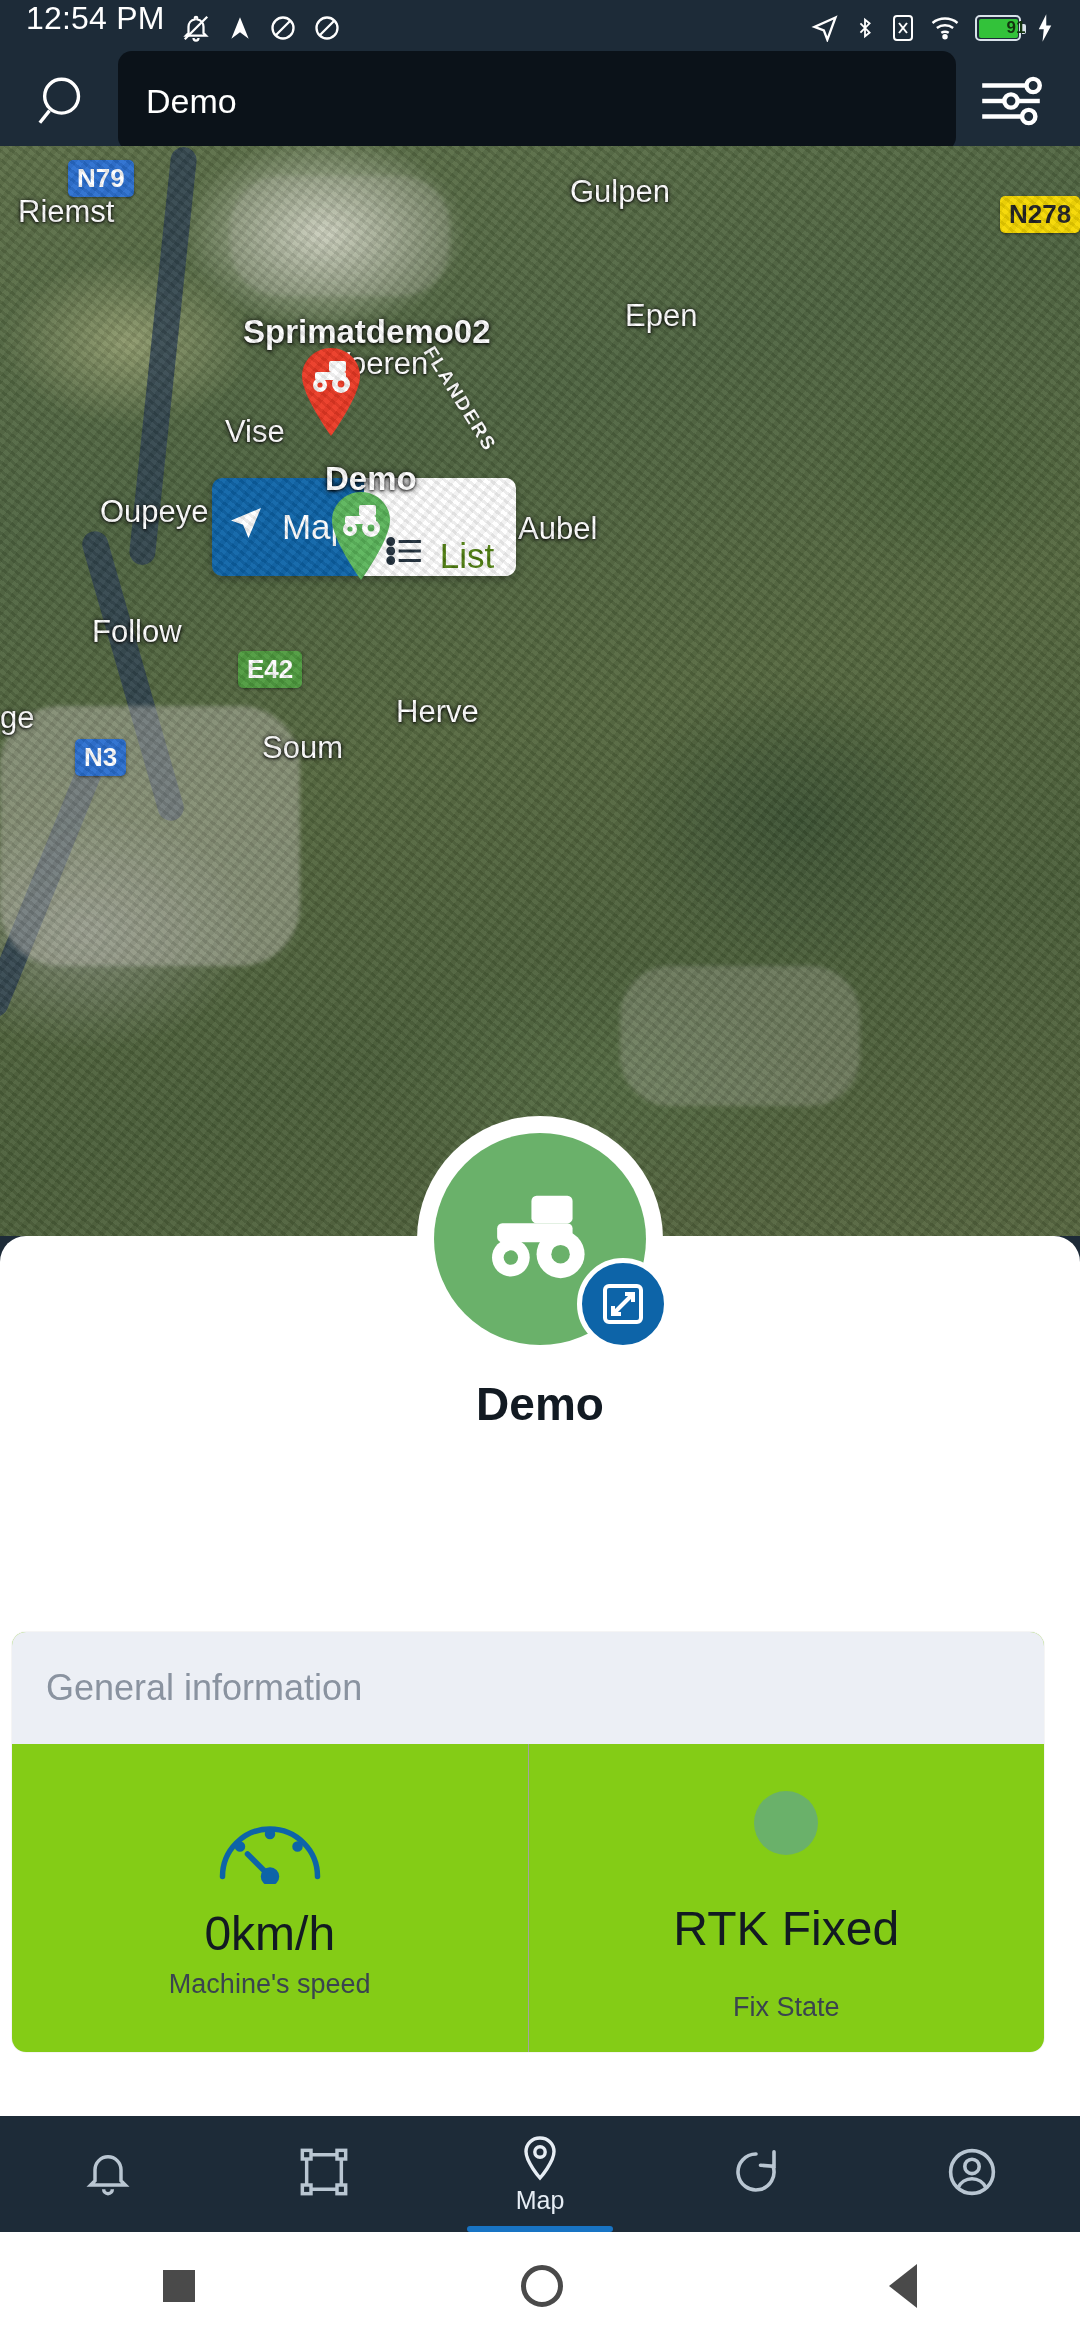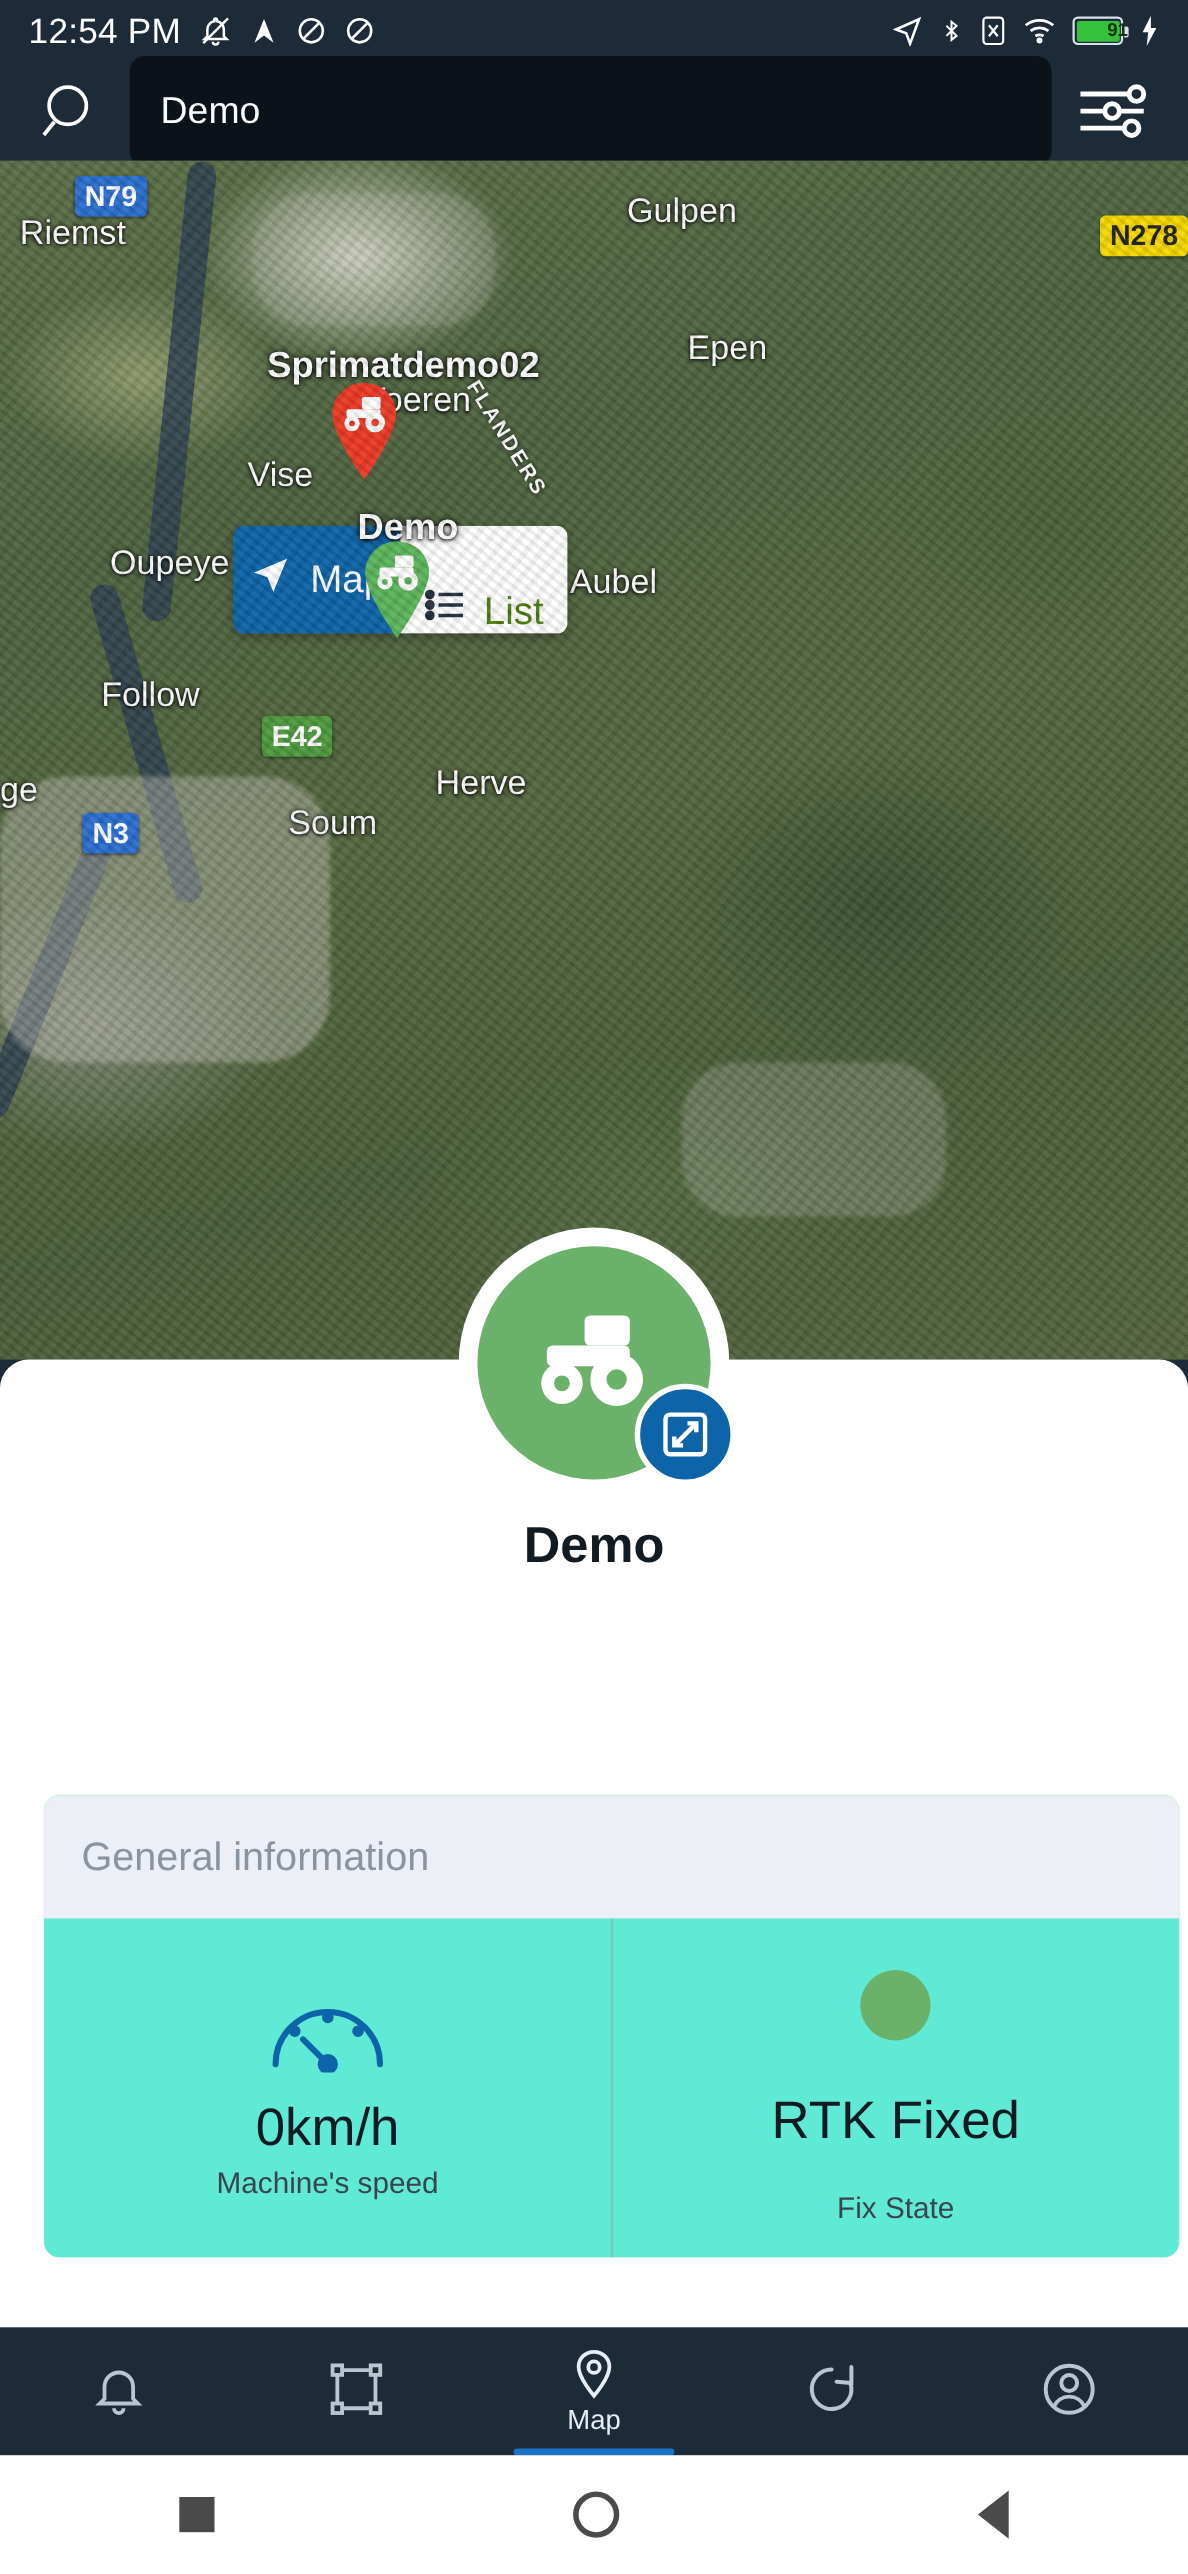--- a/index.html
+++ b/index.html
@@ -7,21 +7,21 @@
     width: 1080px; height: 2340px;
     background: #1d2b38;
     font-family: "Liberation Sans", sans-serif;
     overflow: hidden;
   }
   #app { position: relative; width: 1080px; height: 2340px; background: #1d2b38; }
 
   
   .statusbar {
     position: absolute; top: 0; left: 0; width: 1080px; height: 56px;
-    display: flex; align-items: center; padding: 0 26px;
+    display: flex; padding: 0 26px;
     color: #ffffff; background: #1d2b38;
   }
   .sb-clock { font-size: 32px; font-weight: 500; letter-spacing: .2px; }
   .sb-left-icons { display: flex; align-items: center; gap: 16px; margin-left: 16px; }
   .sb-spacer { flex: 1; }
   .sb-right-icons { display: flex; align-items: center; gap: 15px; }
   .sb-icon { display: inline-flex; align-items: center; justify-content: center; }
   .battery {
     position: relative; width: 46px; height: 26px; border: 2.5px solid #d9e2ea;
     border-radius: 5px; display: flex; align-items: center; justify-content: center; padding-left: 36px;
@@ -155,22 +155,22 @@
   }
   .btn {
     height: 90px; border-radius: 12px; display: flex; align-items: center;
     justify-content: center; gap: 18px; font-size: 38px; padding: 0 30px;
   }
   .btn-history { background: #0d64a8; color: #121a22; }
   .btn-route { background: #ffffff; color: #121a22; border: 4px solid #101820; }
   .btn-follow { background: #0d64a8; color: #121a22; padding: 0 26px; }
 
   .info-card {
-    position: absolute; left: 40px; top: 1632px; width: 1032px; height: 420px;
-    border-radius: 14px; background: #5eead4; overflow: hidden;
+    position: absolute; left: 12px; top: 1632px; width: 1032px; height: 420px;
+    border-radius: 14px; background: #84cc16; overflow: hidden;
     box-shadow: 0 0 0 1px rgba(0,0,0,.04);
   }
   .info-head {
     height: 112px; background: #eceff5; display: flex; align-items: center;
     padding: 0 34px; color: #8a93a0; font-size: 36px;
   }
   .info-body { display: flex; height: 308px; }
   .info-cell {
     flex: 1; display: flex; flex-direction: column; align-items: center;
     justify-content: center; padding-top: 18px;

